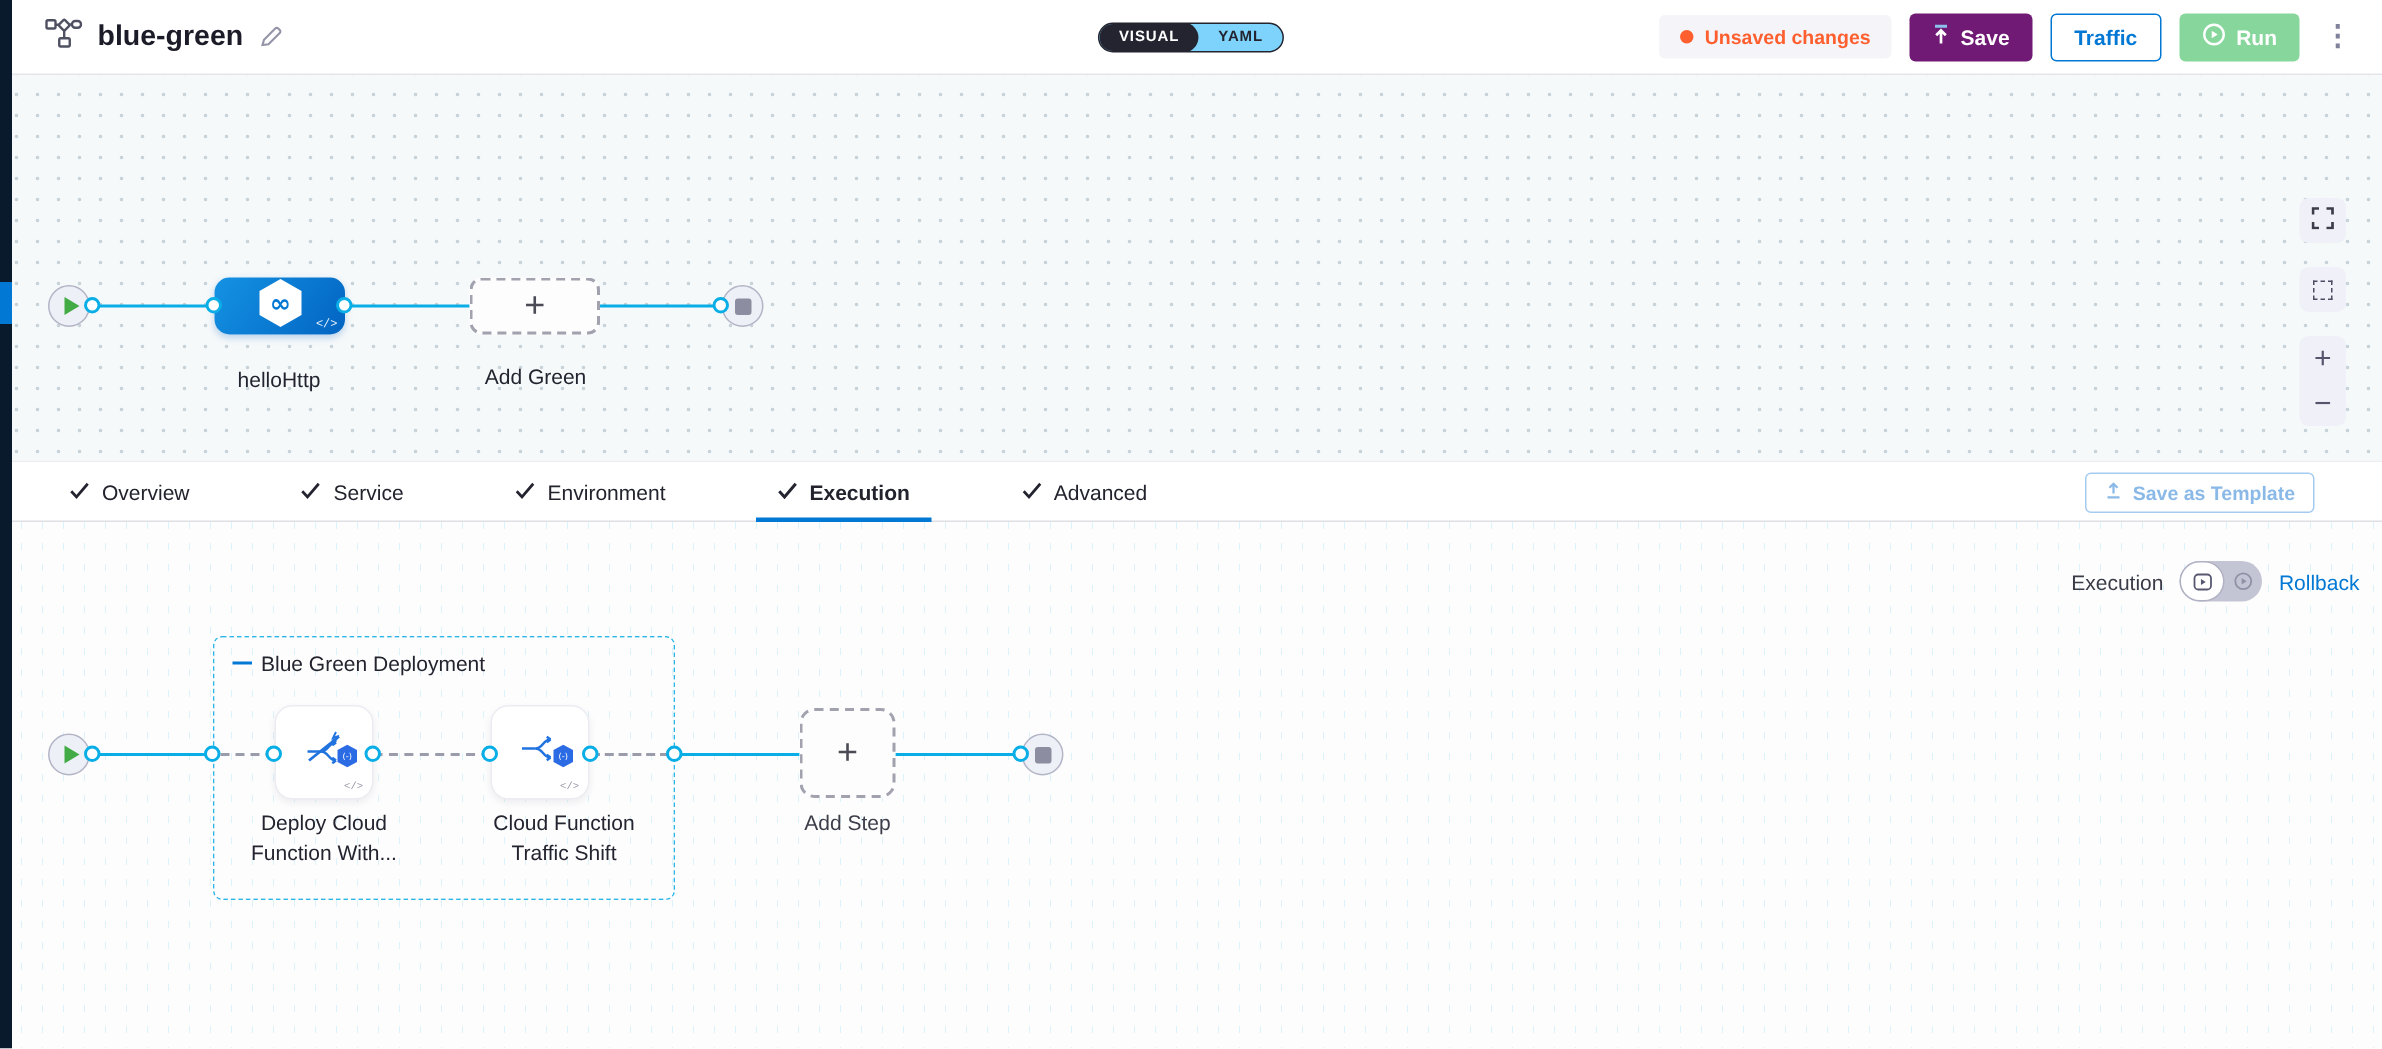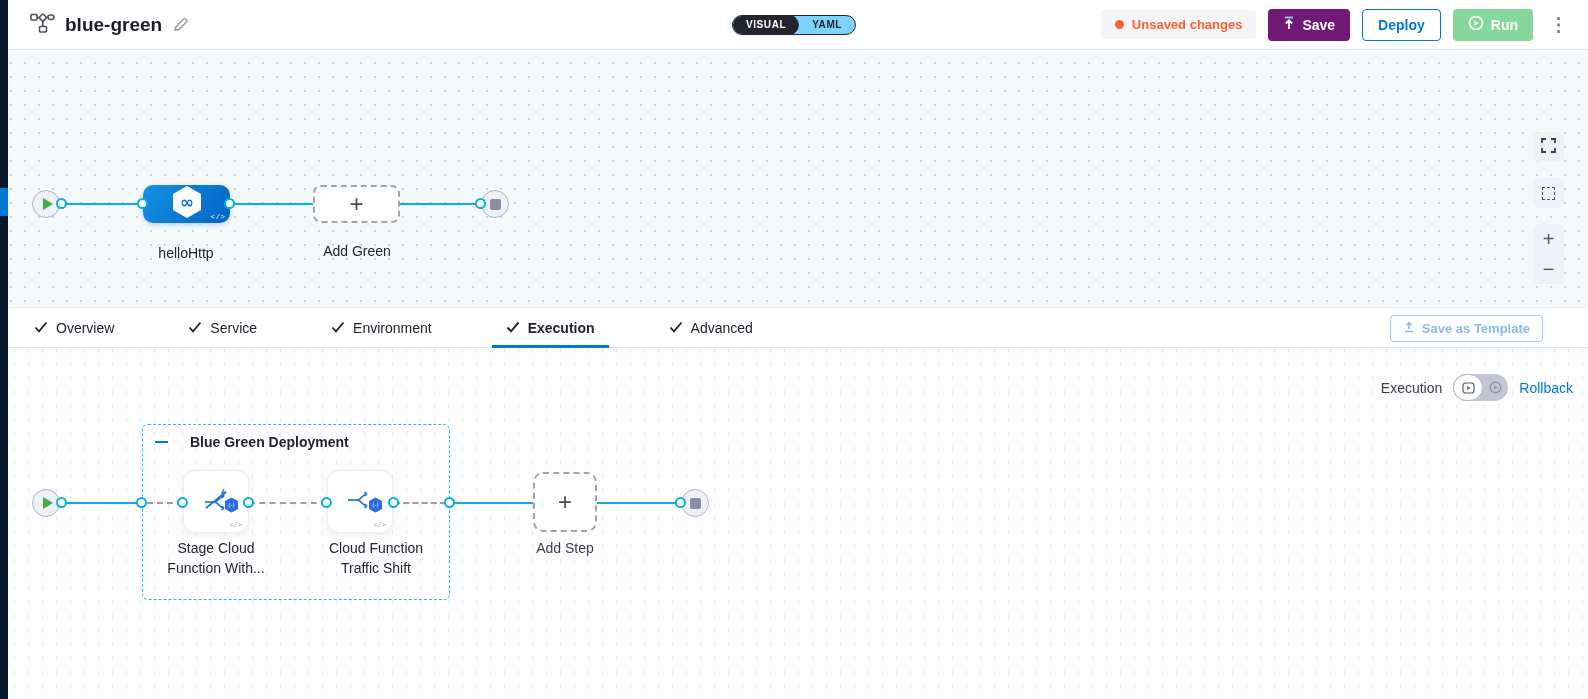--- a/index.html
+++ b/index.html
@@ -93,42 +93,42 @@
   .ctrl-btn { width:31px; height:30px; border-radius:6px; background:#eff0f8; border:none; display:flex; align-items:center; justify-content:center; cursor:pointer; }
   .zoom-group { width:31px; border-radius:6px; background:#eff0f8; display:flex; flex-direction:column; }
   .zoom-group .ctrl-btn { background:transparent; height:30px; }
   .zoom-glyph { font-size:20px; color:#54556c; font-weight:400; line-height:1; }
   .marquee-box { width:13px; height:13px; border:1px dashed #4c4d62; }
 
   
   .tabbar {
     position:absolute; left:0; top:307px; width:1588px; height:41px;
     background:#fff; border-bottom:1px solid #dfe0e6; border-top:1px solid #ecedf2;
-    display:flex; align-items:stretch; padding-left:20px; z-index:10;
+    display:flex; align-items:stretch; padding-left:32px; z-index:10;
   }
   .tab { display:flex; align-items:center; gap:8px; padding:0 14px; margin-right:46px; font-size:14px; color:#22232d; cursor:pointer; position:relative; }
   .tab.active { font-weight:700; }
   .tab.active::after { content:""; position:absolute; left:0; right:0; bottom:-1px; height:3px; background:#0278d5; }
   .save-template-btn {
     position:absolute; right:45px; top:7px; height:27px;
     border:1px solid #a6cbf1; border-radius:4px; background:#fff;
     color:#8ab9e8; font-size:13px; font-weight:700; font-family:inherit;
     display:flex; align-items:center; gap:7px; padding:0 12px; cursor:pointer;
   }
 
   
   .exec-mode-row { position:absolute; right:15px; top:26px; display:flex; align-items:center; gap:11px; }
   .exec-mode-label { font-size:14px; color:#3a3b47; }
   .exec-toggle { width:55px; height:27px; background:#c4c5d4; border-radius:14px; display:flex; align-items:center; cursor:pointer; }
   .exec-toggle .seg-on { width:30px; height:27px; background:#fff; border:1px solid #b0b1c2; border-radius:14px; display:flex; align-items:center; justify-content:center; }
   .exec-toggle .seg-off { flex:1; display:flex; align-items:center; justify-content:center; }
   .rollback-link { font-size:14px; color:#0278d5; text-decoration:none; }
 
   .step-group { position:absolute; left:142px; top:76px; width:308px; height:176px; border:1.5px dashed #2cb6e8; border-radius:6px; z-index:2; }
-  .group-title { position:absolute; left:12px; top:9px; display:flex; align-items:center; gap:22px; font-size:14px; color:#23242e;font-weight:bold; }
+  .group-title { position:absolute; left:12px; top:9px; display:flex; align-items:center; gap:6px; font-size:14px; color:#23242e; }
   .group-dash { width:13px; height:2px; background:#0278d5; display:inline-block; }
 
   .step-card {
     position:absolute; top:122px; width:66px; height:63px; background:#fff; border:1px solid #ececf2; border-radius:12px;
     box-shadow:0 2px 5px rgba(40,41,61,.07); cursor:pointer; z-index:4;
     display:flex; align-items:center; justify-content:center;
   }
   .step-badge { position:absolute; right:9px; bottom:15px; }
   .step-code { position:absolute; right:6px; bottom:3px; color:#9597a6; font-size:7px; font-family:"Liberation Mono",monospace; }
 </style>
@@ -165,21 +165,21 @@
     <button class="btn btn-save">
       <span>
         <svg width="12" height="14" viewBox="0 0 12 14" fill="none">
           <path d="M2 1.5h8" stroke="#8ec0ec" stroke-width="2"></path>
           <path d="M6 13V4.5 M2.8 7.5L6 4.3l3.2 3.2" stroke="#ffffff" stroke-width="1.8" fill="none"></path>
         </svg>
       </span>
       <span>Save</span>
     </button>
     <button class="btn btn-discard">
-      <span>Deploy</span>
+      <span>Traffic</span>
     </button>
     <button class="btn btn-run">
       <span>
         <svg width="16" height="16" viewBox="0 0 16 16" fill="none">
           <circle cx="8" cy="8" r="6.5" stroke="#ffffff" stroke-width="1.6"></circle>
           <path d="M6.5 5.5v5l4-2.5z" fill="#ffffff"></path>
         </svg>
       </span>
       <span>Run</span>
     </button>
@@ -371,21 +371,21 @@
   <div class="add-box" style="left:533px; top:124px; width:64px; height:60px; border-radius:10px;">
     <span class="plus-glyph">+</span>
   </div>
 
   <span class="port" style="left:675px; top:149px;"></span>
   <div class="round-node" style="left:681px; top:141px;">
     <span class="stop-sq"></span>
   </div>
 
   <div class="node-label" style="left:146px; top:190px; width:140px;">
-    <div>Stage Cloud</div>
+    <div>Deploy Cloud</div>
     <div>Function With...</div>
   </div>
   <div class="node-label" style="left:308px; top:190px; width:136px;">
     <div>Cloud Function</div>
     <div>Traffic Shift</div>
   </div>
   <div class="node-label" style="left:500px; top:190px; width:130px; color:#3d3e4a;">Add Step</div>
 </div>
 
 <div class="left-rail">

